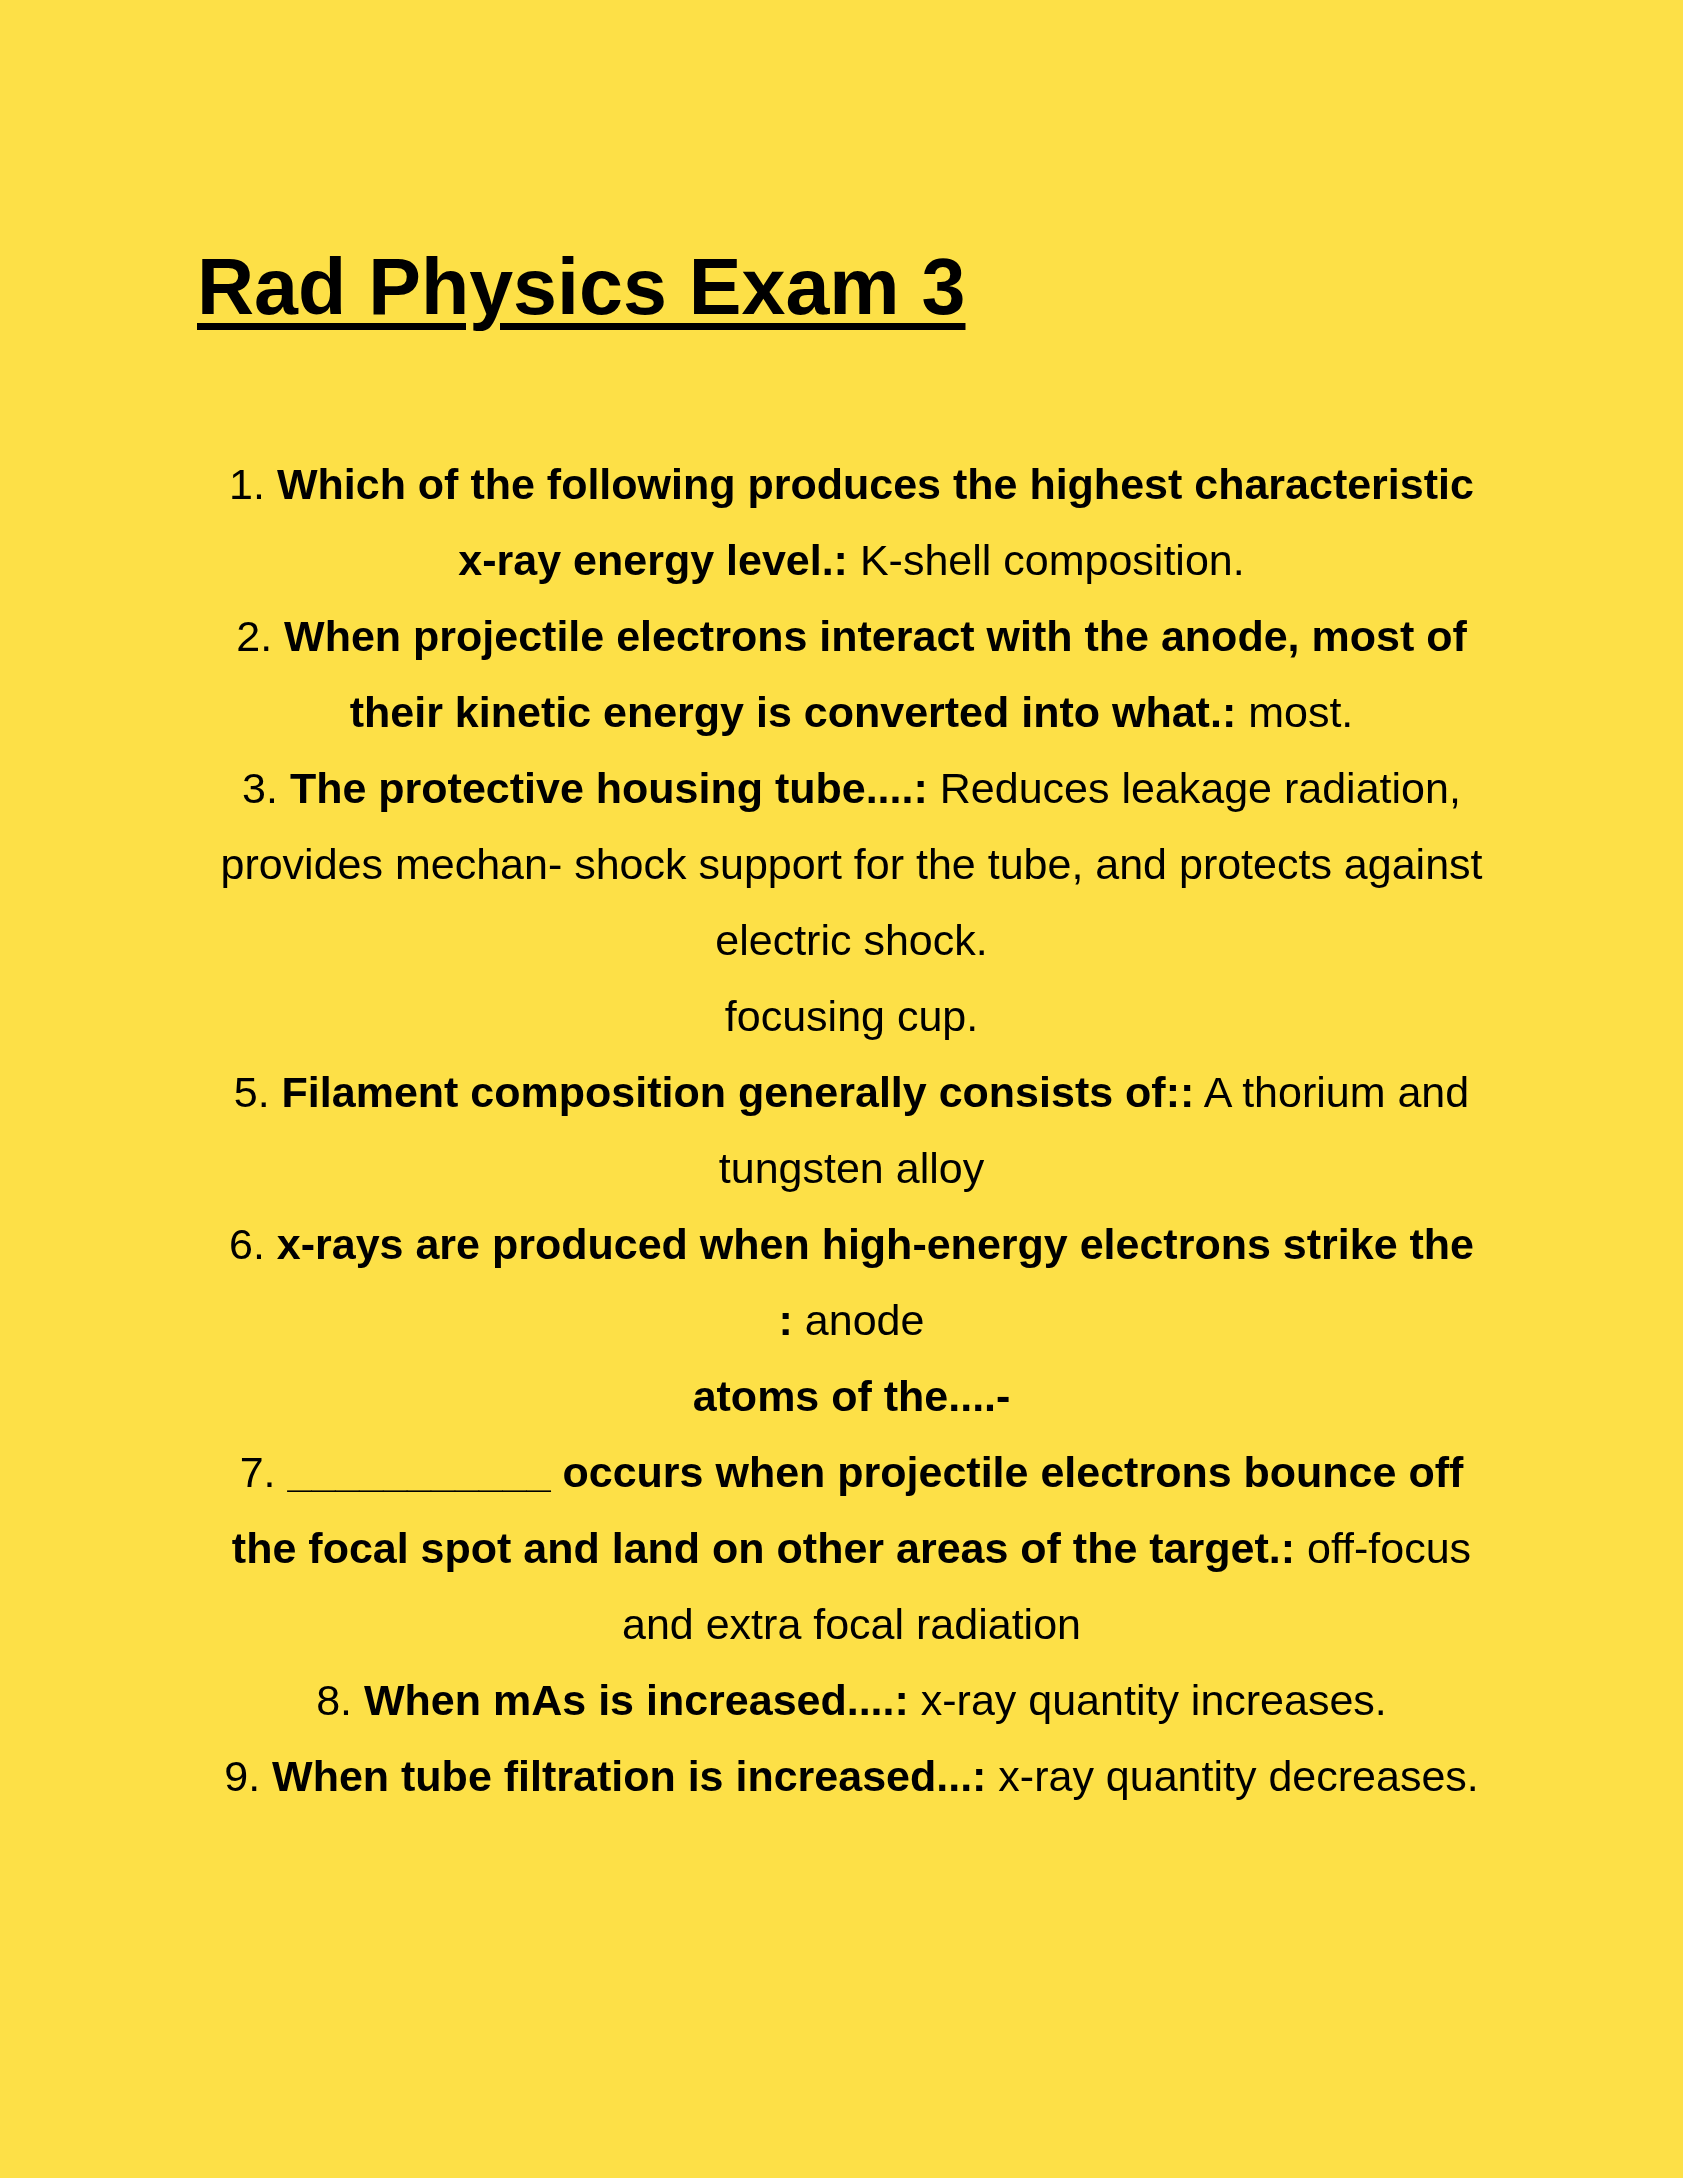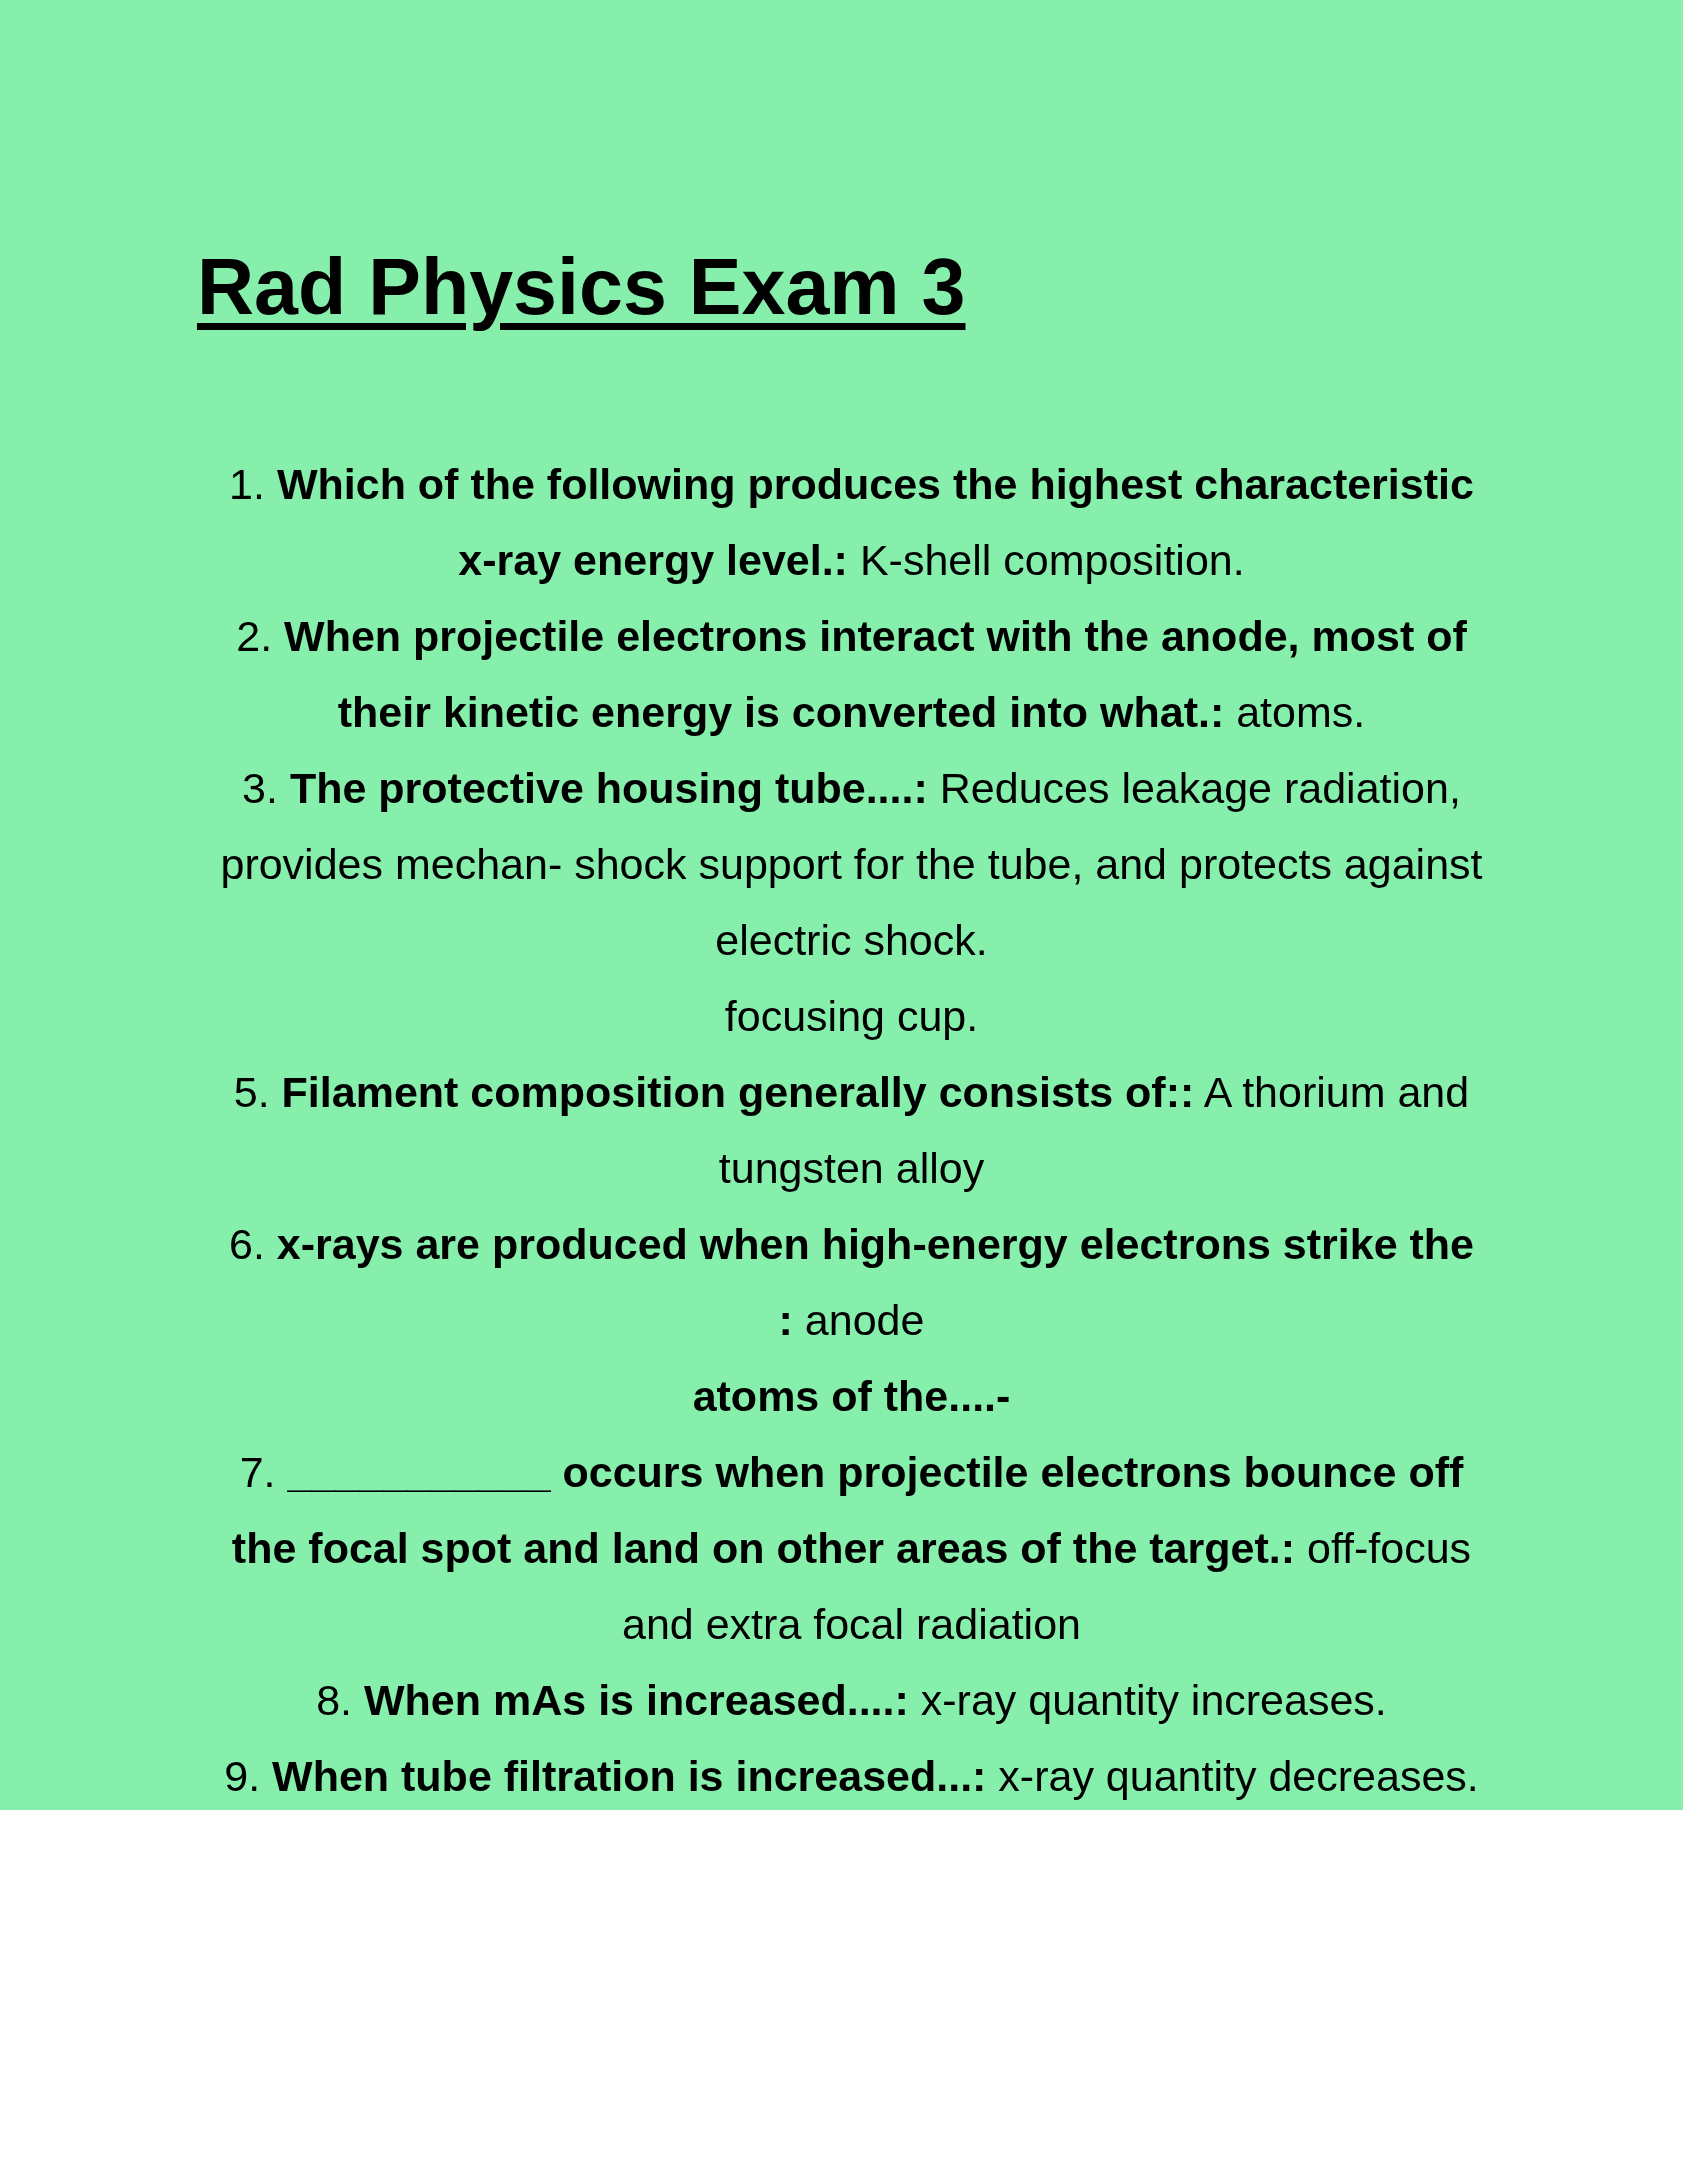--- a/index.html
+++ b/index.html
@@ -13,22 +13,22 @@
       position: relative;
       overflow: hidden;
       font-family: "Liberation Sans", "DejaVu Sans", sans-serif;
       color: #000000;
     }
     .page {
       position: absolute;
       left: 0;
       top: 0;
       width: 1683px;
-      height: 1810px;
-      background: #86efac;
+      height: 2178px;
+      background: #fde047;
     }
     .title {
       position: absolute;
       left: 197px;
       top: 241px;
       margin: 0;
       font-size: 79px;
       line-height: 91px;
       font-weight: bold;
       letter-spacing: 0px;
@@ -63,21 +63,21 @@
 
   <div class="body">
 
     <div>
       <span class="line"><span class="n">1. </span><span class="q">Which of the following produces the highest characteristic</span><span class="a"></span></span>
       <span class="line"><span class="q">x-ray energy level.:</span><span class="a"> K-shell composition.</span></span>
     </div>
 
     <div>
       <span class="line"><span class="n">2. </span><span class="q">When projectile electrons interact with the anode, most of</span></span>
-      <span class="line"><span class="q">their kinetic energy is converted into what.:</span><span class="a"> atoms.</span></span>
+      <span class="line"><span class="q">their kinetic energy is converted into what.:</span><span class="a"> most.</span></span>
     </div>
 
     <div>
       <span class="line"><span class="n">3. </span><span class="q">The protective housing tube....:</span><span class="a"> Reduces leakage radiation,</span></span>
       <span class="line"><span class="a">provides mechan- shock support for the tube, and protects against</span></span>
       <span class="line"><span class="a">electric shock.</span></span>
     </div>
 
     <div>
       <span class="line"><span class="a">focusing cup.</span></span>

